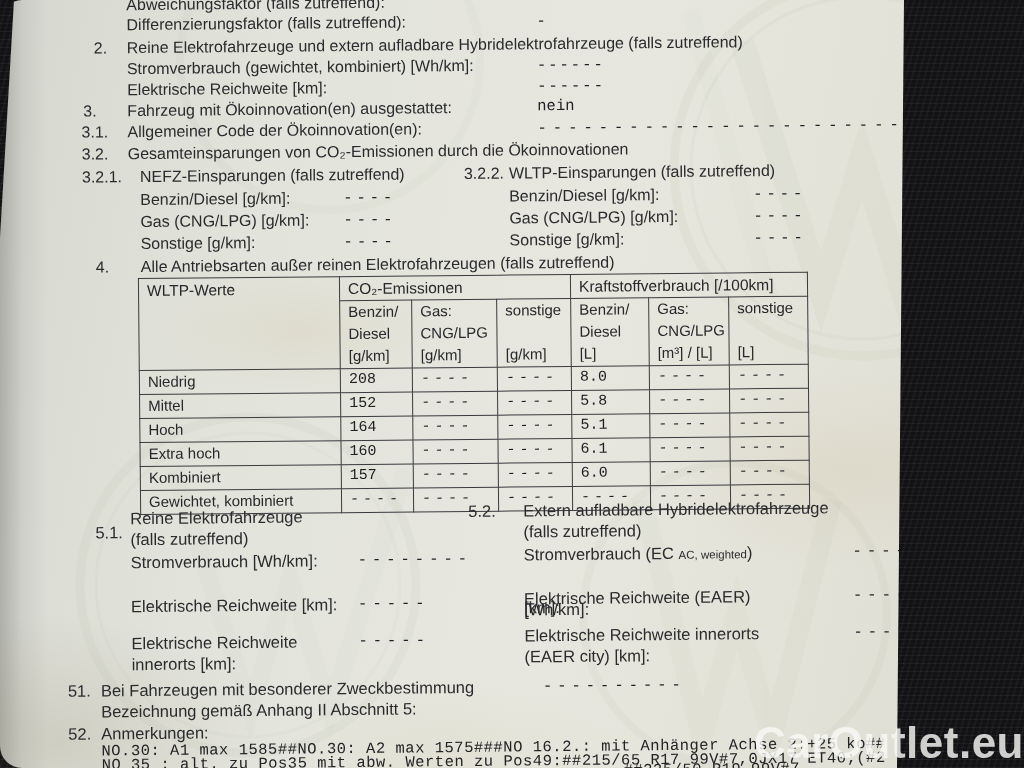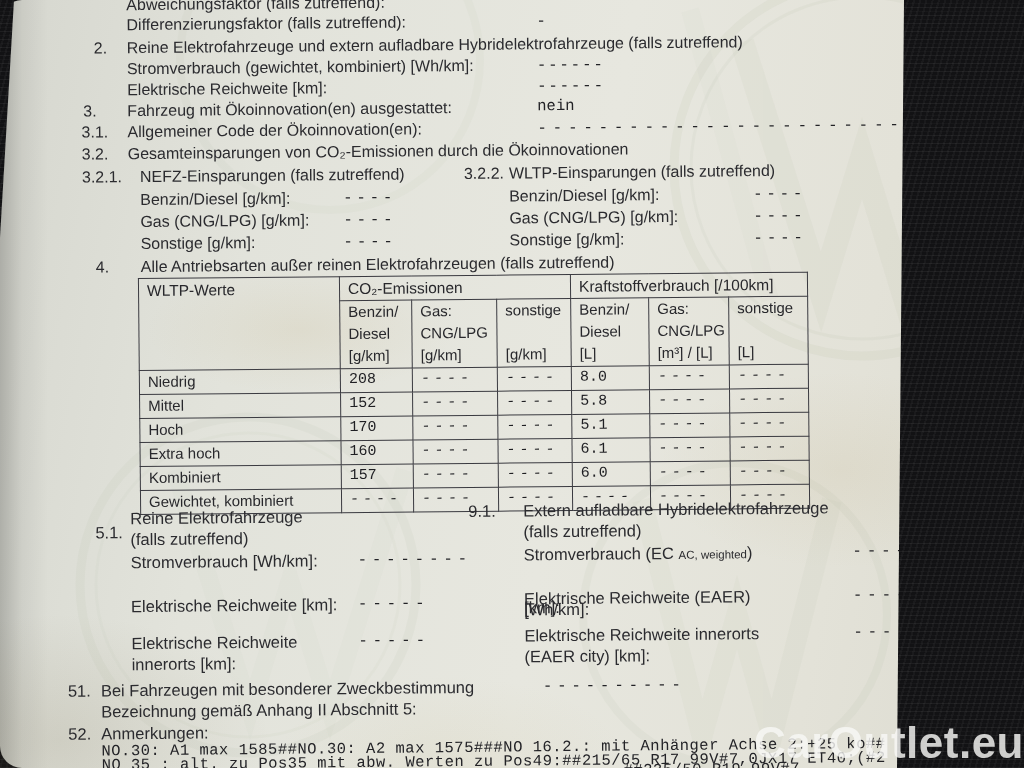--- a/index.html
+++ b/index.html
@@ -184,21 +184,21 @@
             <td class="rl">Mittel</td>
             <td class="rv">152</td>
             <td class="rv d4">----</td>
             <td class="rv d4">----</td>
             <td class="rv">5.8</td>
             <td class="rv d4">----</td>
             <td class="rv d4">----</td>
           </tr>
           <tr>
             <td class="rl">Hoch</td>
-            <td class="rv">170</td>
+            <td class="rv">164</td>
             <td class="rv d4">----</td>
             <td class="rv d4">----</td>
             <td class="rv">5.1</td>
             <td class="rv d4">----</td>
             <td class="rv d4">----</td>
           </tr>
           <tr>
             <td class="rl">Extra hoch</td>
             <td class="rv">160</td>
             <td class="rv d4">----</td>
@@ -224,21 +224,21 @@
             <td class="rv d4">----</td>
             <td class="rv d4">----</td>
             <td class="rv d4">----</td>
           </tr>
         </tbody>
     </table>
 
     <div class="num b5" style="left:94px;top:520px">5.1.</div>
     <div class="ln b5" style="left:129px;top:506px">Reine Elektrofahrzeuge</div>
     <div class="ln b5" style="left:129px;top:527px">(falls zutreffend)</div>
-    <div class="num b5" style="left:467px;top:502px">9.1.</div>
+    <div class="num b5" style="left:467px;top:502px">5.2.</div>
     <div class="ln b5" style="left:522px;top:502px">Extern aufladbare Hybridelektrofahrzeuge</div>
     <div class="ln b5" style="left:522px;top:523px">(falls zutreffend)</div>
 
     <div class="ln b5" style="left:129px;top:550px">Stromverbrauch [Wh/km]:</div>
     <div class="ln v d5" style="left:356px;top:551px">--------</div>
     <div class="ln b5" style="left:522px;top:546px">
       <span>Stromverbrauch (EC</span>
       <span class="sm">AC, weighted</span><span>)</span>
     </div>
     <div class="ln v d5" style="left:851px;top:547px">--------</div>

